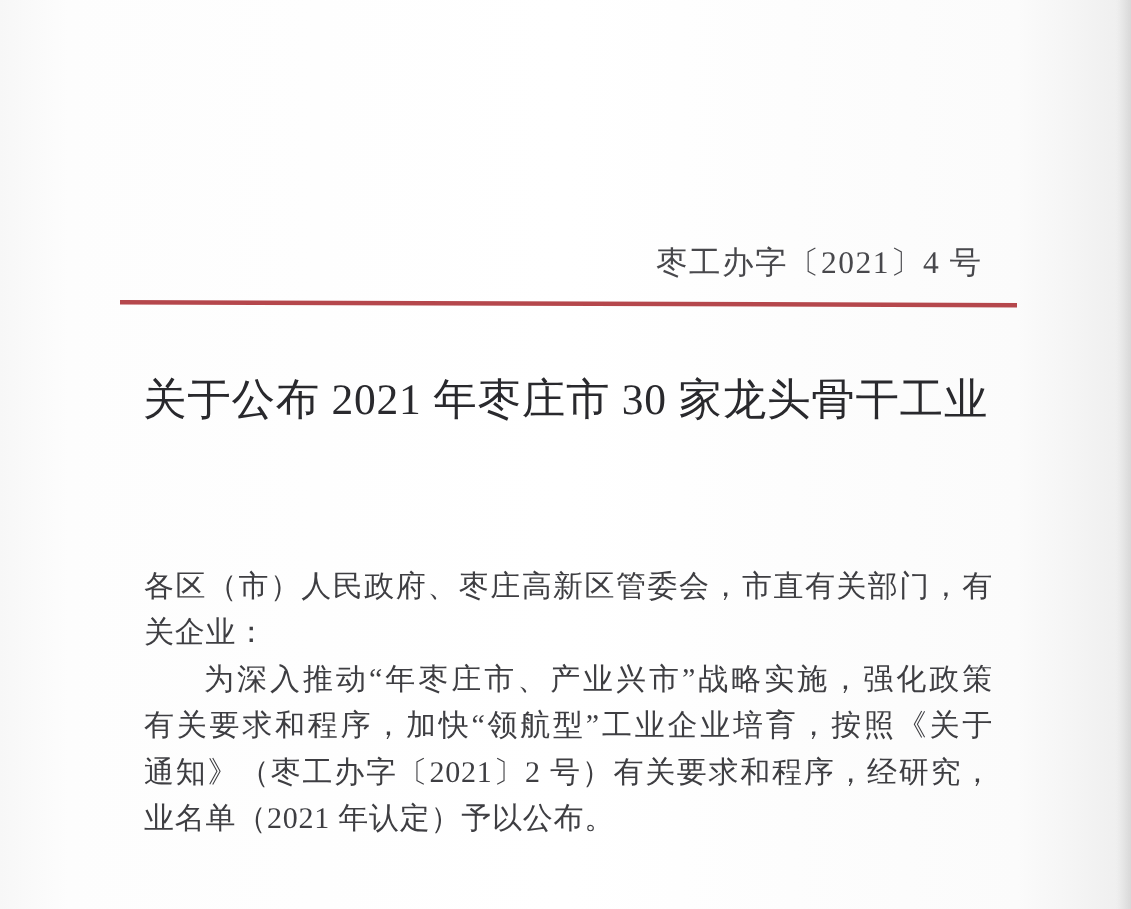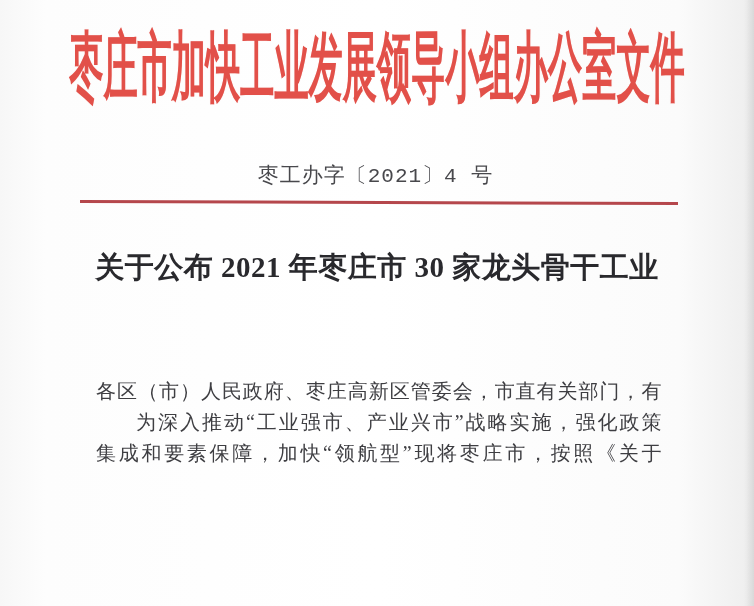--- a/index.html
+++ b/index.html
@@ -26,38 +26,37 @@
     font-weight: 700;
     color: #e25049;
     transform: scaleX(0.45);
     transform-origin: center top;
     text-shadow: 0 0 1px rgba(226,80,73,0.35);
   }
   
   .doc-row {
     position: absolute;
     top: 161px; left: 96px; right: 99px;
-    display: flex; justify-content: center; align-items: baseline;
+    display: flex; justify-content: flex-end; align-items: baseline;
     font-size: 21px; color: #48484c;
     letter-spacing: 1px;
-    font-family: Liberation Mono, monospace;
   }
   
   .red-rule {
     position: absolute;
     top: 201px; left: 80px; width: 598px; height: 3px;
     background: #b5474c;
     transform: rotate(0.18deg);
   }
   
   .doc-title {
     position: absolute;
     top: 248px; left: 40px; right: 40px;
     text-align: center;
-    font-size: 29px; font-weight: 700; color: #29292d;
+    font-size: 29px; font-weight: 400; color: #29292d;
     line-height: 38px;
     letter-spacing: 0.5px;
   }
   
   .doc-body {
     position: absolute;
     top: 376px; left: 96px; width: 566px;
     font-size: 20px; color: #3e3e42;
     line-height: 31px;
     letter-spacing: 0.5px;
@@ -78,39 +77,39 @@
     position: absolute; top: 0; right: 0; width: 10px; height: 606px;
     background: linear-gradient(90deg, rgba(0,0,0,0) 0%, rgba(0,0,0,0.07) 100%);
     pointer-events: none;
   }
 </style>
 </head>
 <body>
 
 <div class="page">
 
-  <div class="letterhead">
-    <div class="letterhead-inner">枣庄市加快工业发展领导小组办公室文件</div>
-  </div>
 
   <div class="doc-row">
     <span>枣工办字〔2021〕4 号</span>
   </div>
 
   <div class="red-rule"></div>
 
   <div class="doc-title">
     <div>关于公布 2021 年枣庄市 30 家龙头骨干工业</div>
   </div>
 
   <div class="doc-body">
     <div>
       <div class="body-line">各区（市）人民政府、枣庄高新区管委会，市直有关部门，有</div>
+      <div class="body-line plain">关企业：</div>
     </div>
     <div>
-      <div class="body-line indent">为深入推动“工业强市、产业兴市”战略实施，强化政策</div>
-      <div class="body-line">集成和要素保障，加快“领航型”现将枣庄市，按照《关于</div>
+      <div class="body-line indent">为深入推动“年枣庄市、产业兴市”战略实施，强化政策</div>
+      <div class="body-line">有关要求和程序，加快“领航型”工业企业培育，按照《关于</div>
+      <div class="body-line">通知》（枣工办字〔2021〕2 号）有关要求和程序，经研究，</div>
+      <div class="body-line plain">业名单（2021 年认定）予以公布。</div>
     </div>
   </div>
 
   <div class="scan-edge"></div>
 
 </div>
 
 </body></html>

